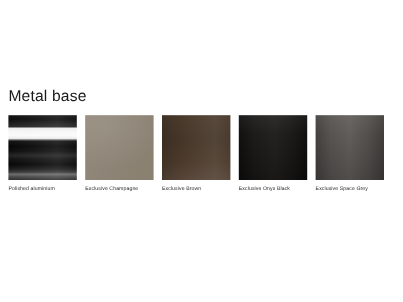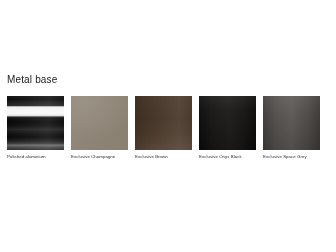--- a/index.html
+++ b/index.html
@@ -17,21 +17,21 @@
   #page {
     position: relative;
     width: 336px;
     height: 252px;
     background: #ffffff;
   }
   #section-title {
     position: absolute;
     left: 7px;
     top: 74px;
-    font-size: 10px;
+    font-size: 13px;
     line-height: 11px;
     color: #1a1a1a;
     letter-spacing: 0.15px;
     white-space: nowrap;
   }
   #swatch-row {
     position: absolute;
     left: 7px;
     top: 96px;
     width: 322px;

